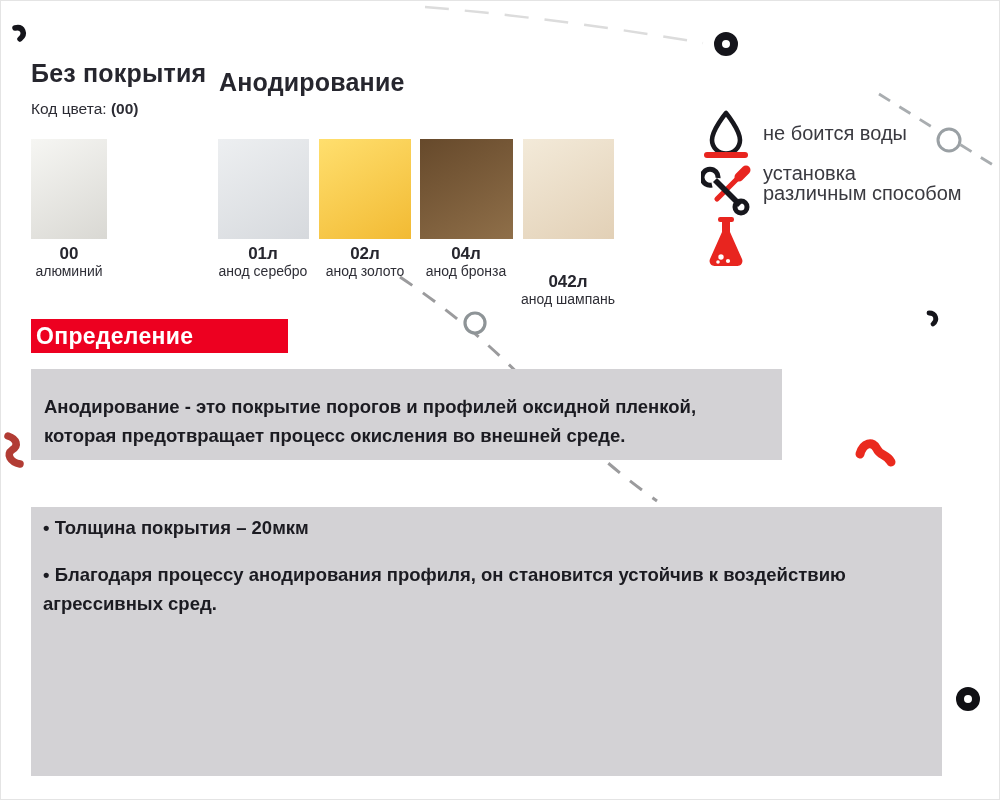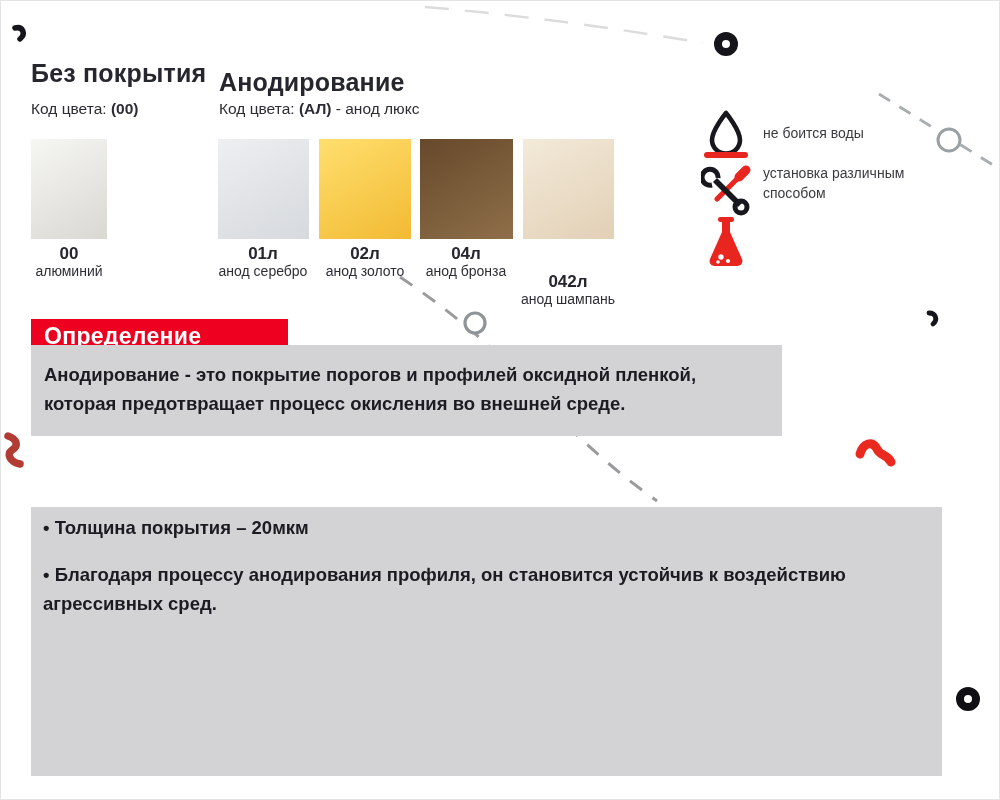--- a/index.html
+++ b/index.html
@@ -17,33 +17,33 @@
   .code-line b{font-weight:bold;}
 
   
   .swatch{position:absolute;top:138px;height:100px;}
   .swatch-label{position:absolute;top:243px;width:150px;text-align:center;}
   .swatch-code{font-size:17px;font-weight:bold;color:#26262e;line-height:19px;}
   .swatch-name{font-size:14px;color:#2e2e36;line-height:16px;}
 
   
   .benefit-icon{position:absolute;left:700px;}
-  .benefit-label{position:absolute;font-size:14px;color:#3a3a40;line-height:20px;}
+  .benefit-label{position:absolute;font-size:20px;color:#3a3a40;line-height:20px;}
 
   
   .banner{
     position:absolute;left:30px;height:34px;background:#ed0020;color:#ffffff;
     font-size:23px;font-weight:bold;display:flex;align-items:center;
-    padding-left:13px;box-sizing:border-box;letter-spacing:.3px;
+    padding-left:5px;box-sizing:border-box;letter-spacing:.3px;
   }
   .panel{
     position:absolute;left:30px;background:#d3d2d5;box-sizing:border-box;
     font-size:18.5px;font-weight:600;color:#1b1b21;
   }
-  .panel-def{top:344px;width:751px;height:91px;padding:15px 22px 0 13px;line-height:29px;}
+  .panel-def{top:368px;width:751px;height:91px;padding:23px 22px 0 13px;line-height:29px;}
   .panel-feat{top:506px;width:911px;height:269px;padding:6px 25px 0 12px;}
   .bullets{margin:0;padding:0;list-style:none;}
   .bullets li{line-height:29px;margin-bottom:18px;}
   .bullets li::before{content:"\2022\00a0";}
 </style>
 </head>
 <body>
 
 <div class="stage">
 
@@ -61,25 +61,20 @@
     <circle cx="967" cy="698" r="8" fill="none" stroke="#101014" stroke-width="8"></circle>
   </svg>
 
   <div class="col-title layer" style="left:30px;top:58px;">Без покрытия</div>
   <div class="code-line layer" style="left:30px;top:99px;">
     <span>Код цвета:</span>
     <b>(00)</b>
   </div>
 
   <div class="col-title layer" style="left:218px;top:67px;">Анодирование</div>
-  <div class="code-line layer" style="left:218px;top:99px;">
-    <span>Код цвета:</span>
-    <b>(АЛ)</b>
-    <span>- анод люкс</span>
-  </div>
 
   <div class="swatch layer" style="left: 30px; width: 76px; background: linear-gradient(150deg, rgb(246, 246, 243), rgb(217, 216, 211));"></div>
   <div class="swatch layer" style="left: 217px; width: 91px; background: linear-gradient(150deg, rgb(237, 239, 241), rgb(214, 217, 221));"></div>
   <div class="swatch layer" style="left: 318px; width: 92px; background: linear-gradient(150deg, rgb(255, 223, 110), rgb(242, 186, 51));"></div>
   <div class="swatch layer" style="left: 419px; width: 93px; background: linear-gradient(150deg, rgb(102, 73, 43), rgb(143, 111, 73));"></div>
   <div class="swatch layer" style="left: 522px; width: 91px; background: linear-gradient(150deg, rgb(243, 234, 217), rgb(226, 208, 182));"></div>
 
   <div class="swatch-label layer" style="left:-7px;">
     <div class="swatch-code">00</div>
     <div class="swatch-name">алюминий</div>

